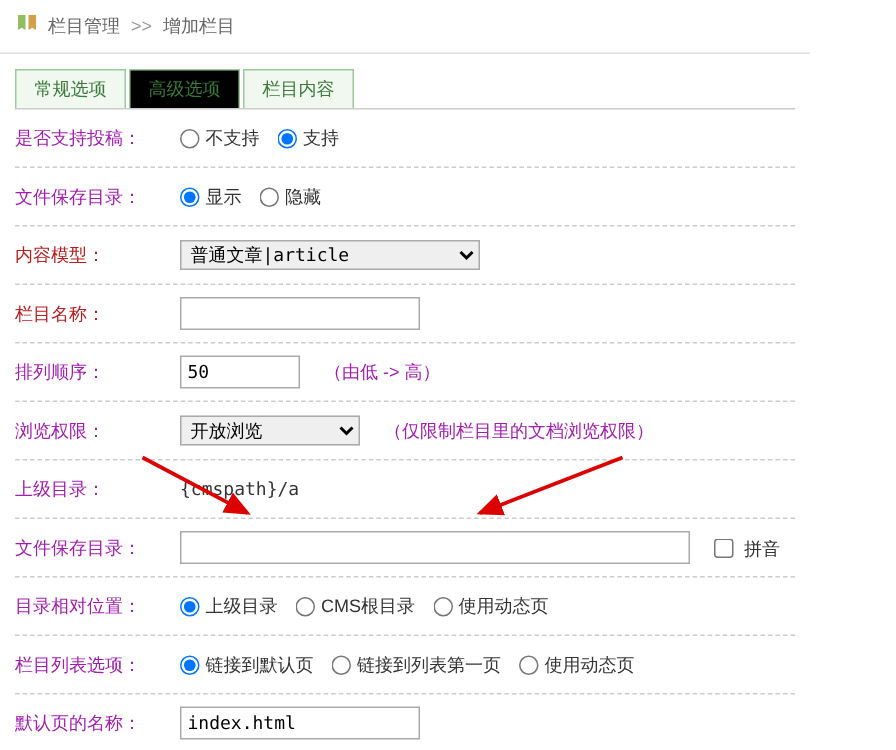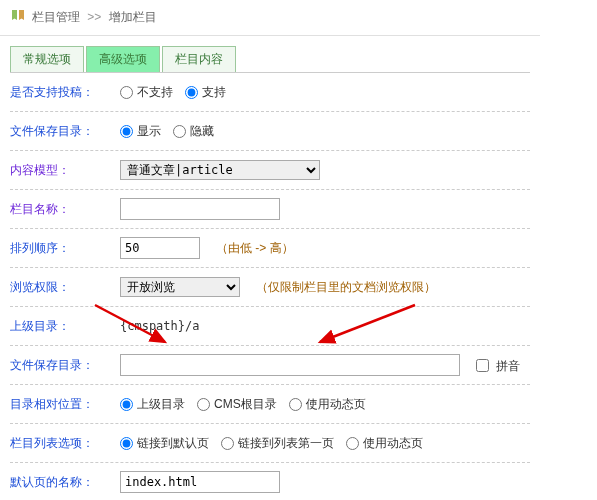--- a/index.html
+++ b/index.html
@@ -2,32 +2,32 @@
 <html><head>
 <meta charset="utf-8">
 <style>
 body{margin:0;font-family:"Microsoft YaHei",Arial,sans-serif;font-size:12px;color:#333;background:#fff}
 .container{width:540px;height:500px;position:relative;overflow:hidden}
 .header{padding:8px 10px;border-bottom:1px solid #e0e0e0;display:flex;align-items:center;gap:6px}
 .book-icon{width:16px;height:16px}
 .breadcrumb{color:#666}
 .tabs{display:flex;gap:2px;margin:10px 10px 0;border-bottom:1px solid #ccc}
 .tab{padding:4px 12px;border:1px solid #9cc89c;background:#f0f8f0;font-size:12px;color:#3a7a3a;border-bottom:none;cursor:pointer}
-.tab.active{background:#86efac}
+.tab.active{background:#000000}
 .form{padding:0 10px}
 .row{display:flex;align-items:center;padding:6px 0;border-top:1px dashed #ccc;min-height:26px}
 .row:first-child{border-top:none}
-.label{width:110px;color:#1d4ed8}
-.label.red{color:#6d28d9}
+.label{width:110px;color:#a21caf}
+.label.red{color:#b91c1c}
 .field{flex:1;display:flex;align-items:center;gap:12px;flex-wrap:wrap}
 .radio-group{display:flex;gap:4px}
 input[type=radio]{margin:0}
 input[type=text]{border:1px solid #aaa;padding:2px 4px;font-family:monospace;font-size:12px;height:16px}
 select{border:1px solid #aaa;padding:1px 2px;font-family:monospace;font-size:12px;height:20px}
-.hint{color:#a16207;font-size:12px;margin-left:4px}
+.hint{color:#a21caf;font-size:12px;margin-left:4px}
 .checkbox-group{display:flex;align-items:flex-end;gap:4px}
 .arrow{position:absolute;pointer-events:none}
 .sep{color:#999;margin:0 4px}
 </style>
 </head>
 <body>
 <div class="container">
 
 <div class="header">
   <span>

